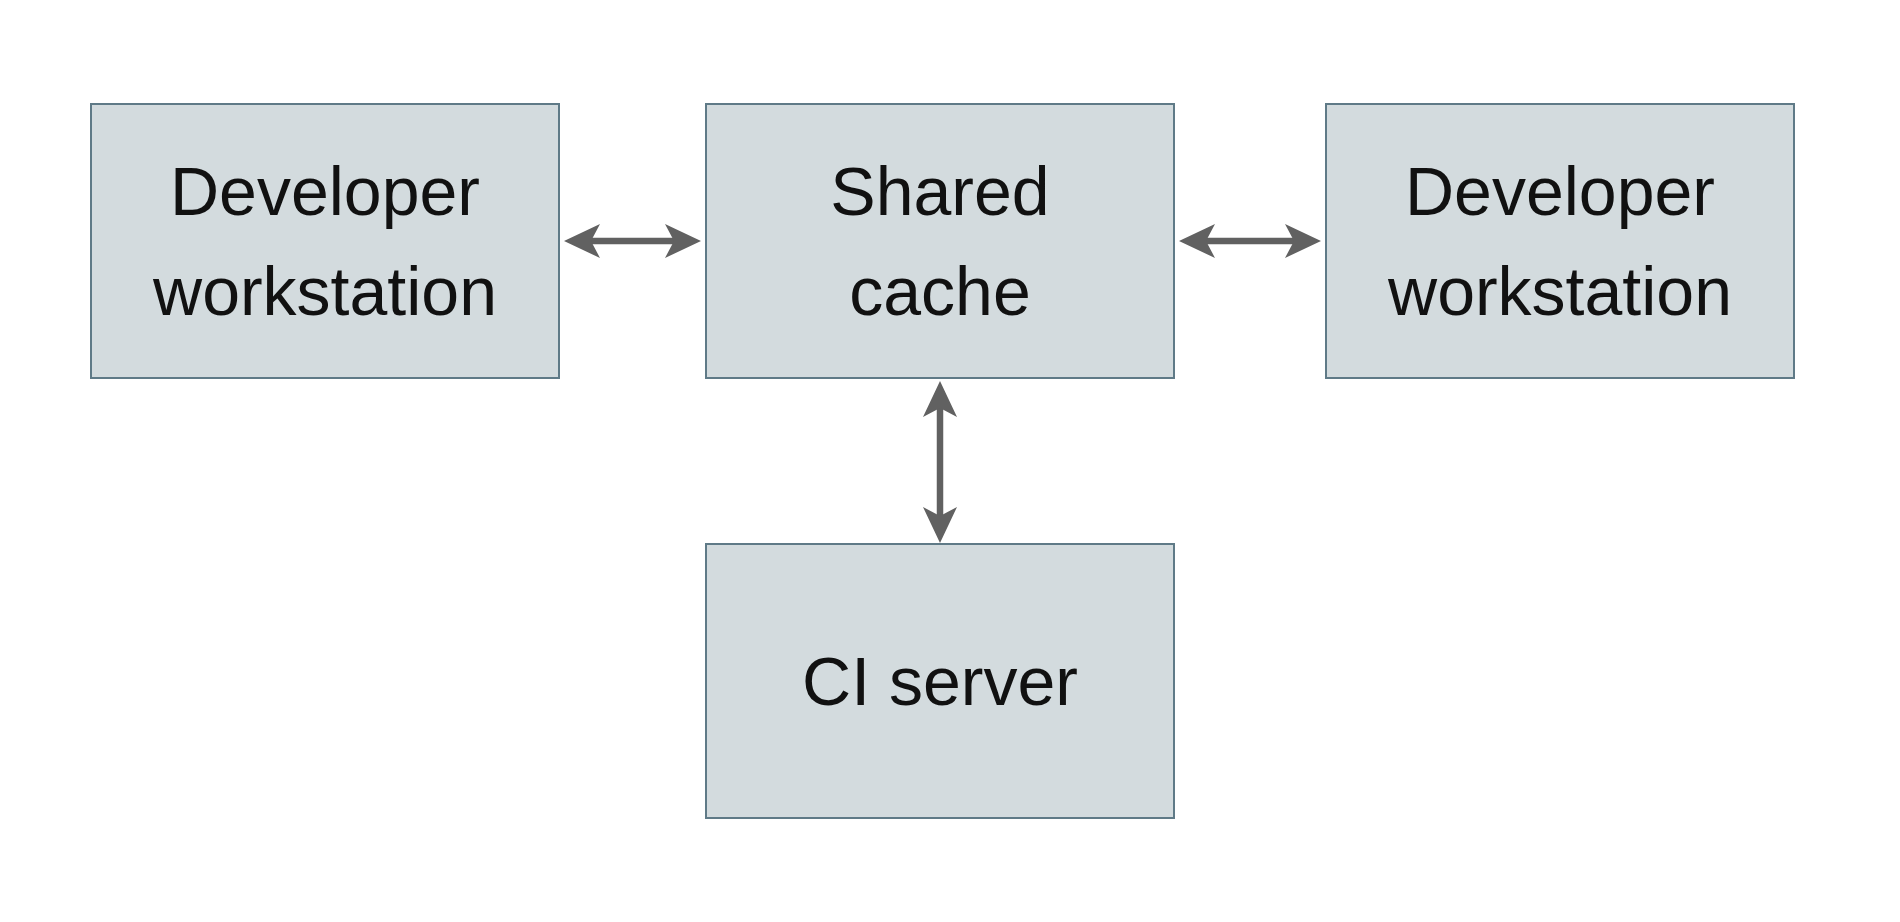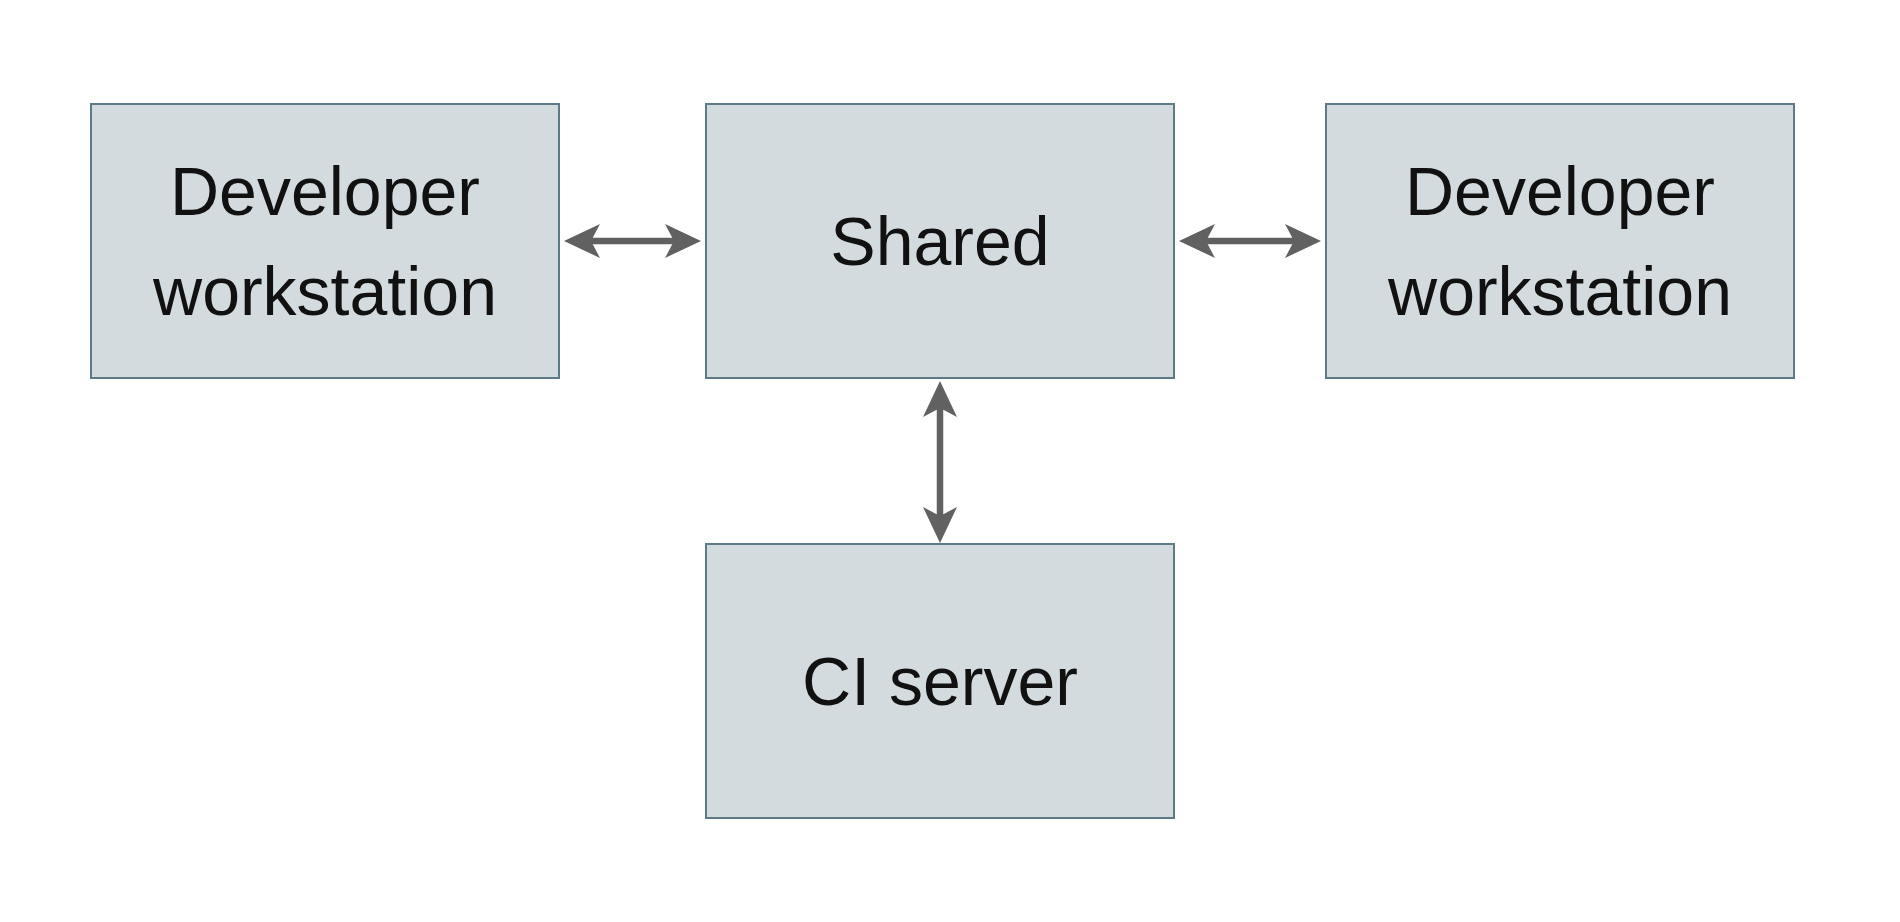--- a/index.html
+++ b/index.html
@@ -52,21 +52,21 @@
 </head>
 <body>
 
 <div id="canvas">
 
   <div class="node" id="node-dev-left">
     <div class="label"><span>Developer</span><br><span>workstation</span></div>
   </div>
 
   <div class="node" id="node-shared">
-    <div class="label"><span>Shared</span><br></div>
+    <div class="label"><span>Shared</span><br><span>cache</span></div>
   </div>
 
   <div class="node" id="node-dev-right">
     <div class="label"><span>Developer</span><br><span>workstation</span></div>
   </div>
 
   <div class="node" id="node-ci">
     <div class="label"><span>CI server</span></div>
   </div>
 

